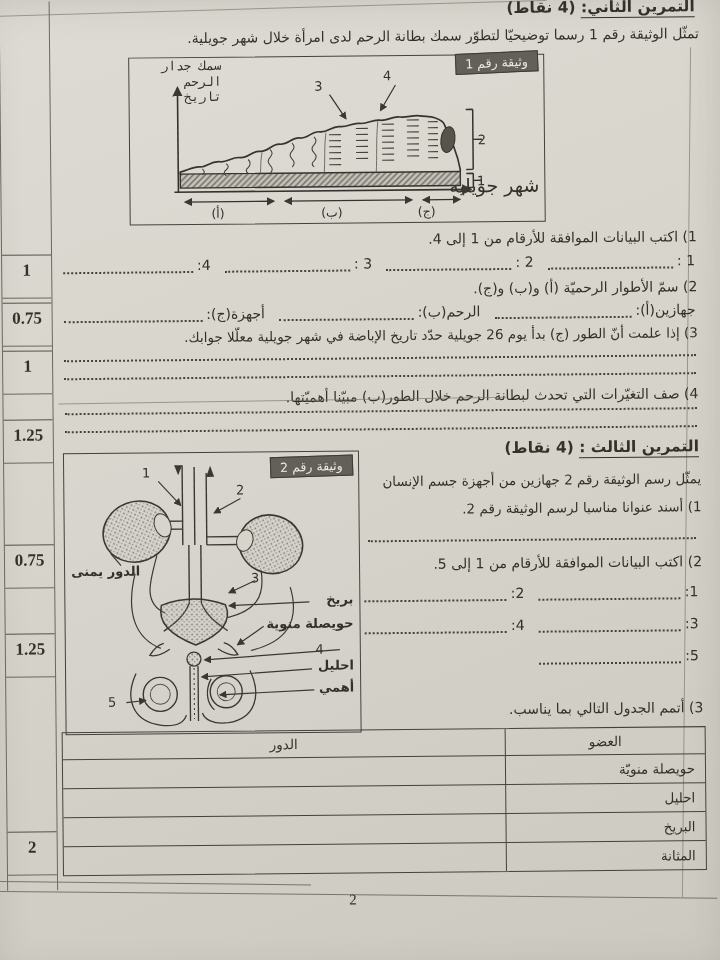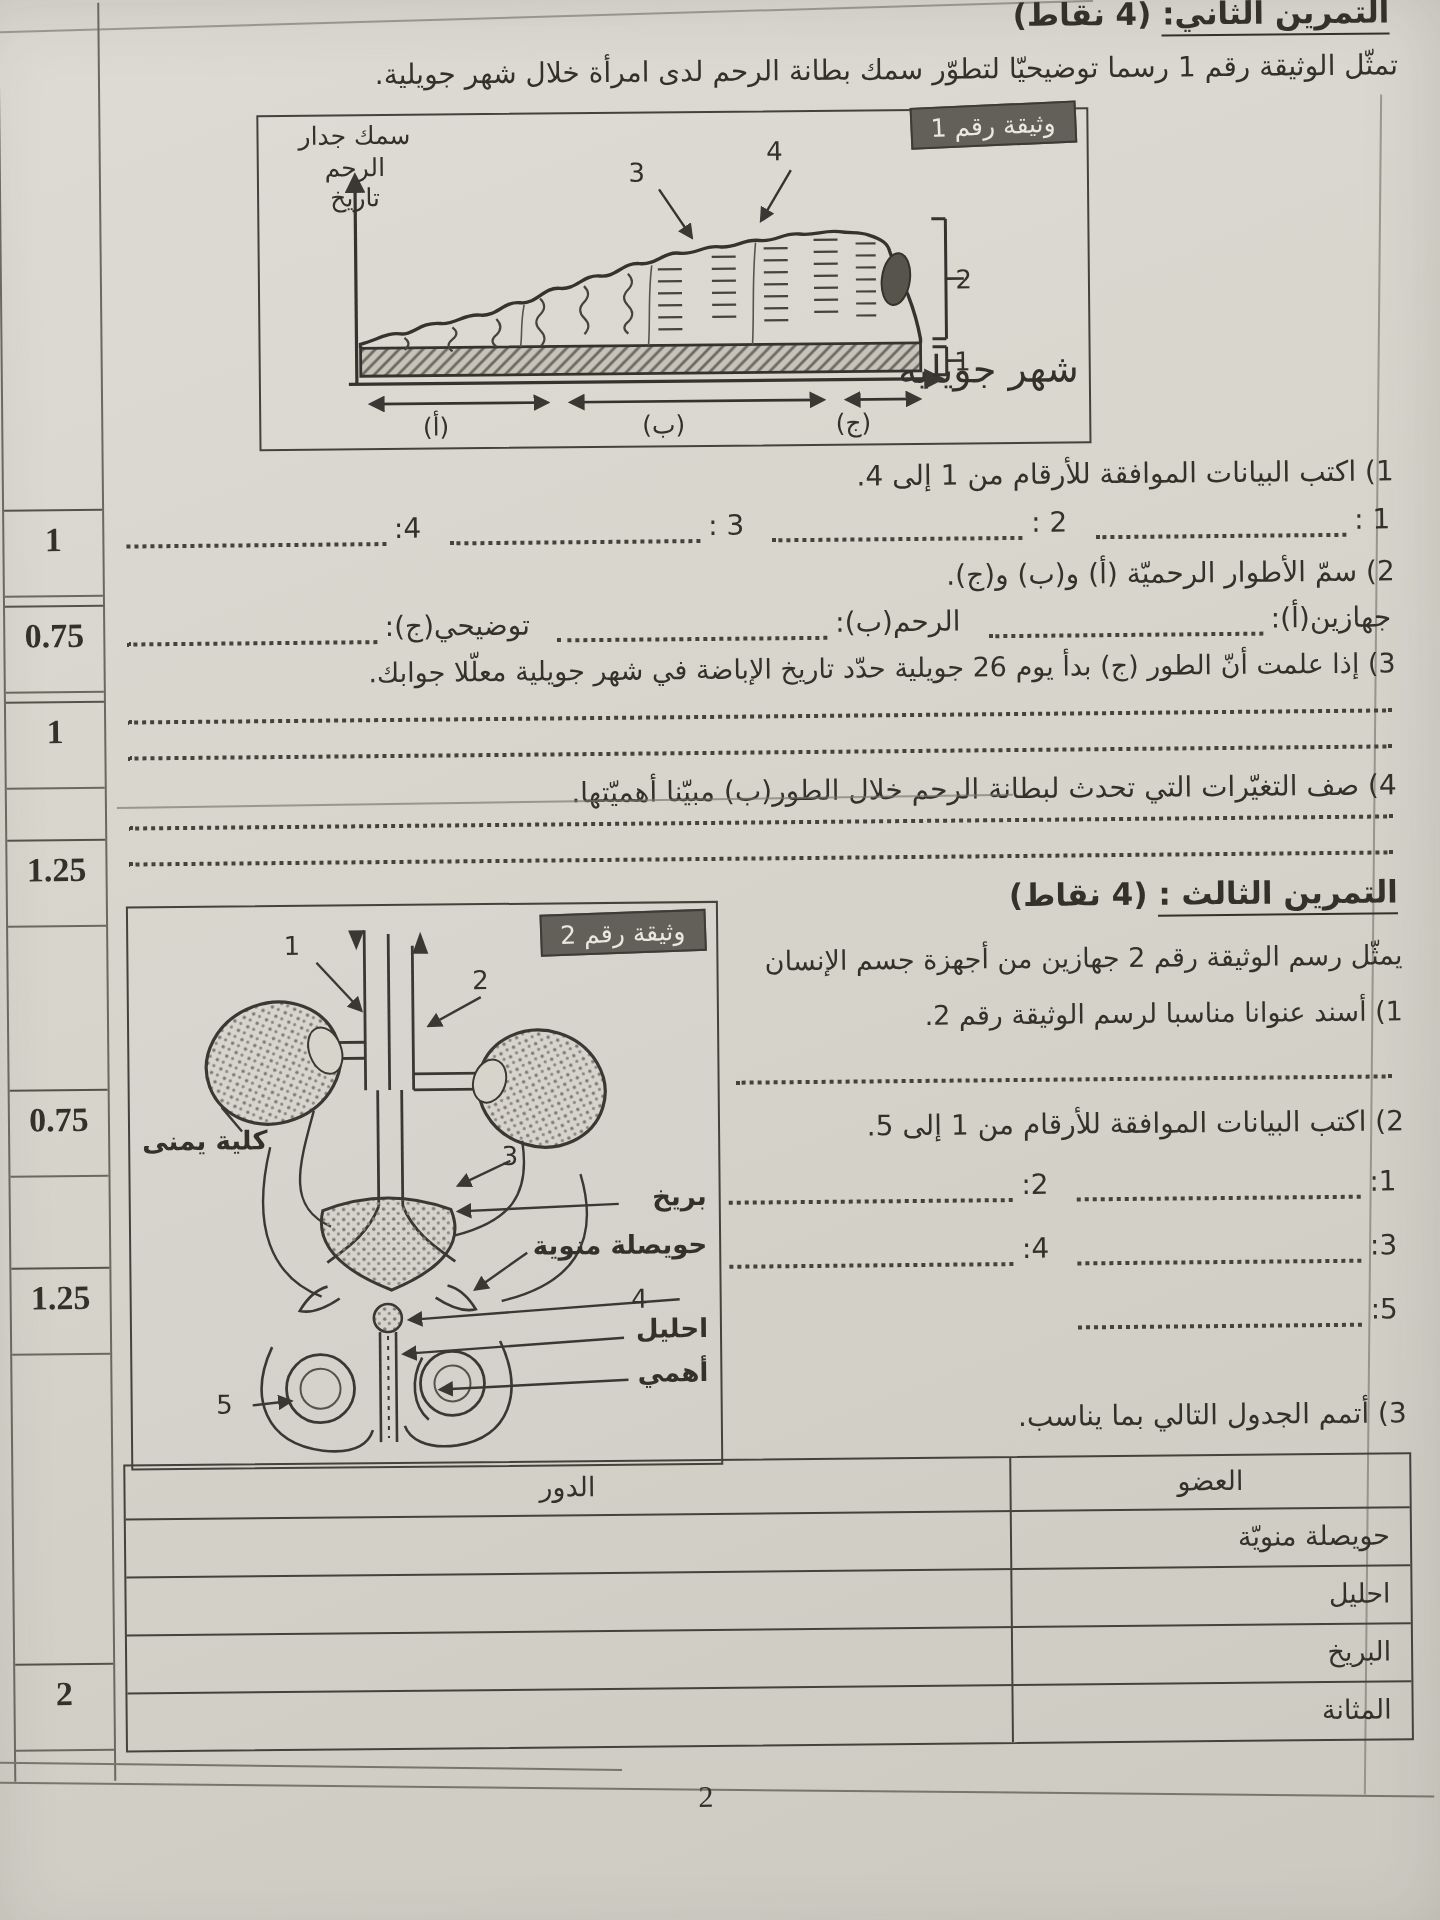--- a/index.html
+++ b/index.html
@@ -81,21 +81,21 @@
   </div>
 
   <div class="abs ex-title" style="right:16px;top:2px;">
     <span class="u">التمرين الثاني:</span>
     <span>(4 نقاط)</span>
   </div>
   <div class="abs ar nowrap" style="right:12px;top:29px;">تمثّل الوثيقة رقم 1 رسما توضيحيّا لتطوّر سمك بطانة الرحم لدى امرأة خلال شهر جويلية.</div>
 
   <div class="frame" style="left:137px;top:57px;width:414px;height:166px;">
     <div class="doclabel" style="top:-3px;right:5px;transform:rotate(-2deg);">وثيقة رقم 1</div>
-    <div class="figtext" style="left:4px;top:2px;width:88px;text-align:center;">
+    <div class="figtext" style="left:4px;top:2px;width:88px;text-align:right;font-family:Liberation Mono, monospace;">
       <div>سمك جدار الرحم</div>
       <div>تاريخ</div>
     </div>
     <div class="figtext" style="right:5px;top:119px;font-size:19px;">شهر جويلية</div>
 
     <svg width="414" height="166" viewBox="0 0 414 166" style="position:absolute;left:0;top:0;">
       <defs>
         <marker id="ah" viewBox="0 0 10 10" refX="8" refY="5" markerWidth="6.5" markerHeight="6.5" orient="auto-start-reverse">
           <path d="M0,0L10,5L0,10z" fill="#3b3833"></path>
         </marker>
@@ -178,21 +178,21 @@
   <div class="abs blankrow" style="left:70px;top:306px;width:632px;">
     <span class="blank">
           <span>جهازين(أ):</span>
           <span class="dots"></span>
         </span>
     <span class="blank">
           <span>الرحم(ب):</span>
           <span class="dots"></span>
         </span>
     <span class="blank">
-          <span>توضيحي(ج):</span>
+          <span>أجهزة(ج):</span>
           <span class="dots"></span>
         </span>
   </div>
   <div class="abs q" style="right:16px;top:329px;font-size:13.5px;">3) إذا علمت أنّ الطور (ج) بدأ يوم 26 جويلية حدّد تاريخ الإباضة في شهر جويلية معلّلا جوابك.</div>
   <div class="abs dotline" style="left:70px;top:345px;width:632px;"></div>
   <div class="abs dotline" style="left:70px;top:363px;width:632px;"></div>
   <div class="abs q" style="right:16px;top:390px;">4) صف التغيّرات التي تحدث لبطانة الرحم خلال الطور(ب) مبيّنا أهميّتها.</div>
   <div class="abs rule" style="left:64px;top:401px;width:448px;opacity:.65;transform:rotate(-0.3deg);"></div>
   <div class="abs dotline" style="left:70px;top:398px;width:632px;"></div>
   <div class="abs dotline" style="left:70px;top:416px;width:632px;"></div>
@@ -272,21 +272,21 @@
 
       <g stroke="#3b3833" stroke-width="1.2">
         <line x1="244" y1="150" x2="164" y2="153" marker-end="url(#ah)"></line>
         <line x1="198" y1="174" x2="172" y2="192" marker-end="url(#ah)"></line>
         <line x1="274" y1="198" x2="139" y2="207" marker-end="url(#ah)"></line>
         <line x1="246" y1="217" x2="136" y2="224" marker-end="url(#ah)"></line>
         <line x1="248" y1="238" x2="154" y2="242" marker-end="url(#ah)"></line>
       </g>
       <text x="258" y="202" font-size="13">4</text>
     </svg>
-    <div class="figtext" style="left:6px;top:110px;font-weight:bold;font-size:13px;">كلية يمنى</div>
+    <div class="figtext" style="left:6px;top:110px;font-weight:bold;font-size:13px;">الدور يمنى</div>
     <div class="figtext" style="right:6px;top:140px;font-weight:bold;font-size:13px;">بريخ</div>
     <div class="figtext" style="right:6px;top:164px;font-weight:bold;font-size:13px;">حويصلة منوية</div>
     <div class="figtext" style="right:6px;top:206px;font-weight:bold;font-size:13px;">احليل</div>
     <div class="figtext" style="right:6px;top:228px;font-weight:bold;font-size:13px;">أهمي</div>
   </div>
 
   <div class="abs ar nowrap" style="right:14px;top:474px;font-size:13.5px;">يمثّل رسم الوثيقة رقم 2 جهازين من أجهزة جسم الإنسان</div>
   <div class="abs q" style="right:14px;top:503px;font-size:13.5px;">1) أسند عنوانا مناسبا لرسم الوثيقة رقم 2.</div>
   <div class="abs dotline" style="left:372px;top:528px;width:328px;"></div>
   <div class="abs q" style="right:14px;top:558px;">2) اكتب البيانات الموافقة للأرقام من 1 إلى 5.</div>

